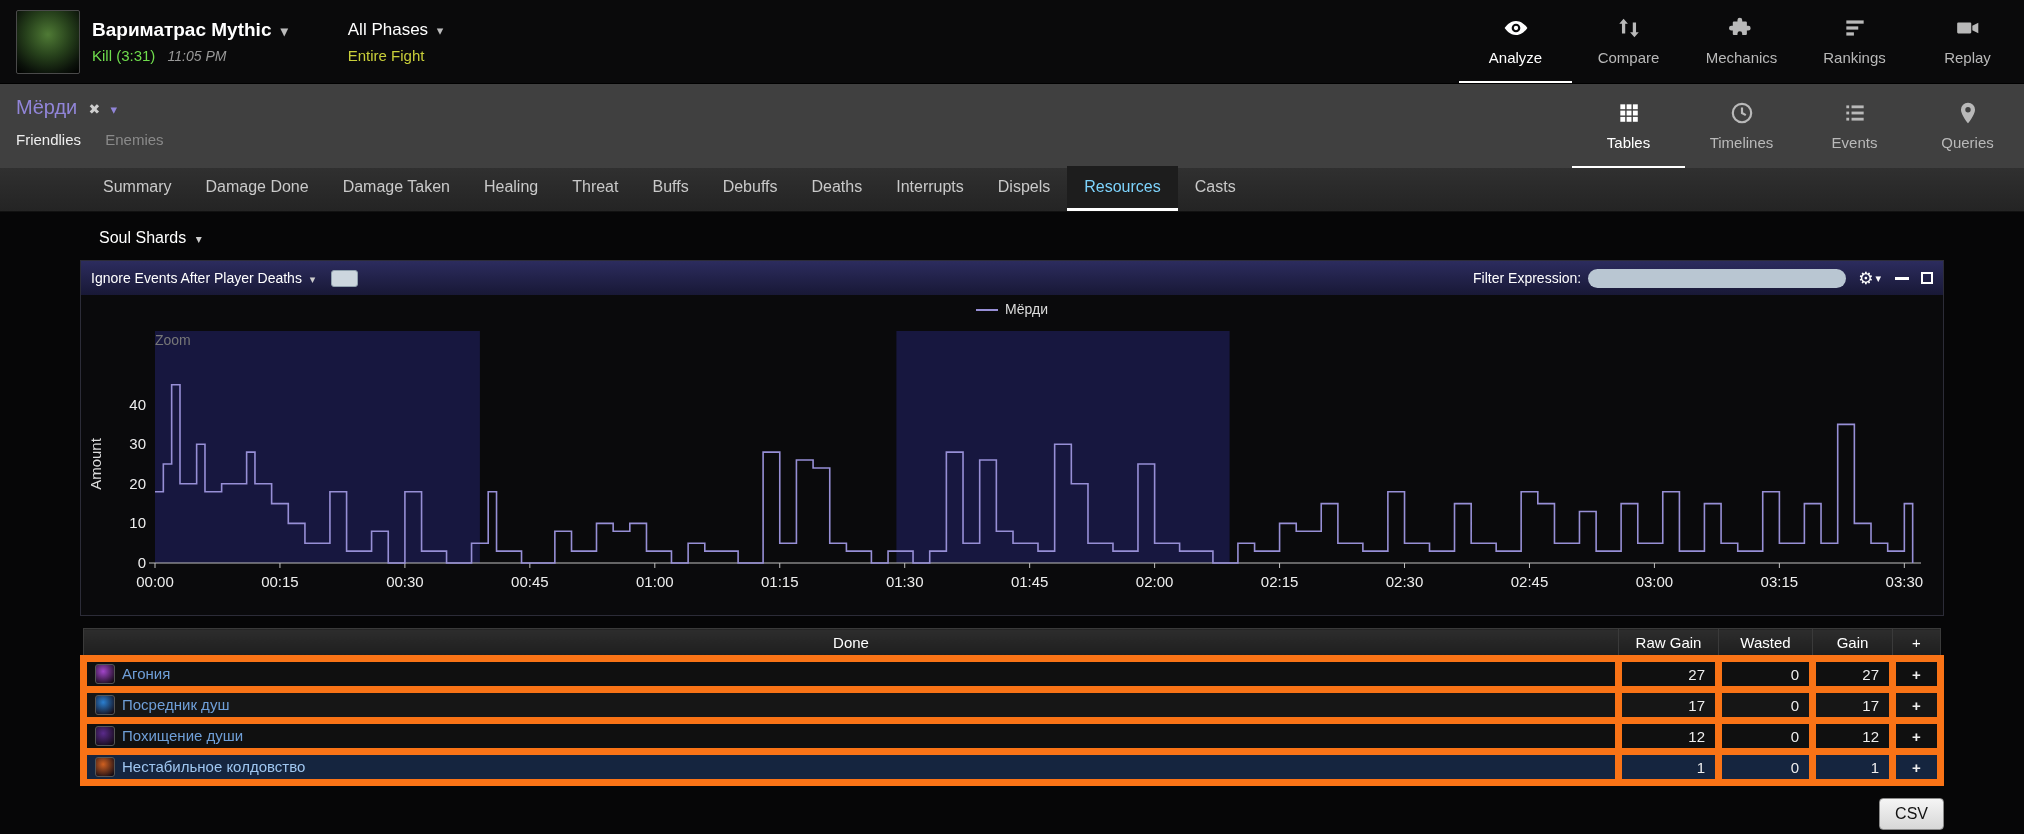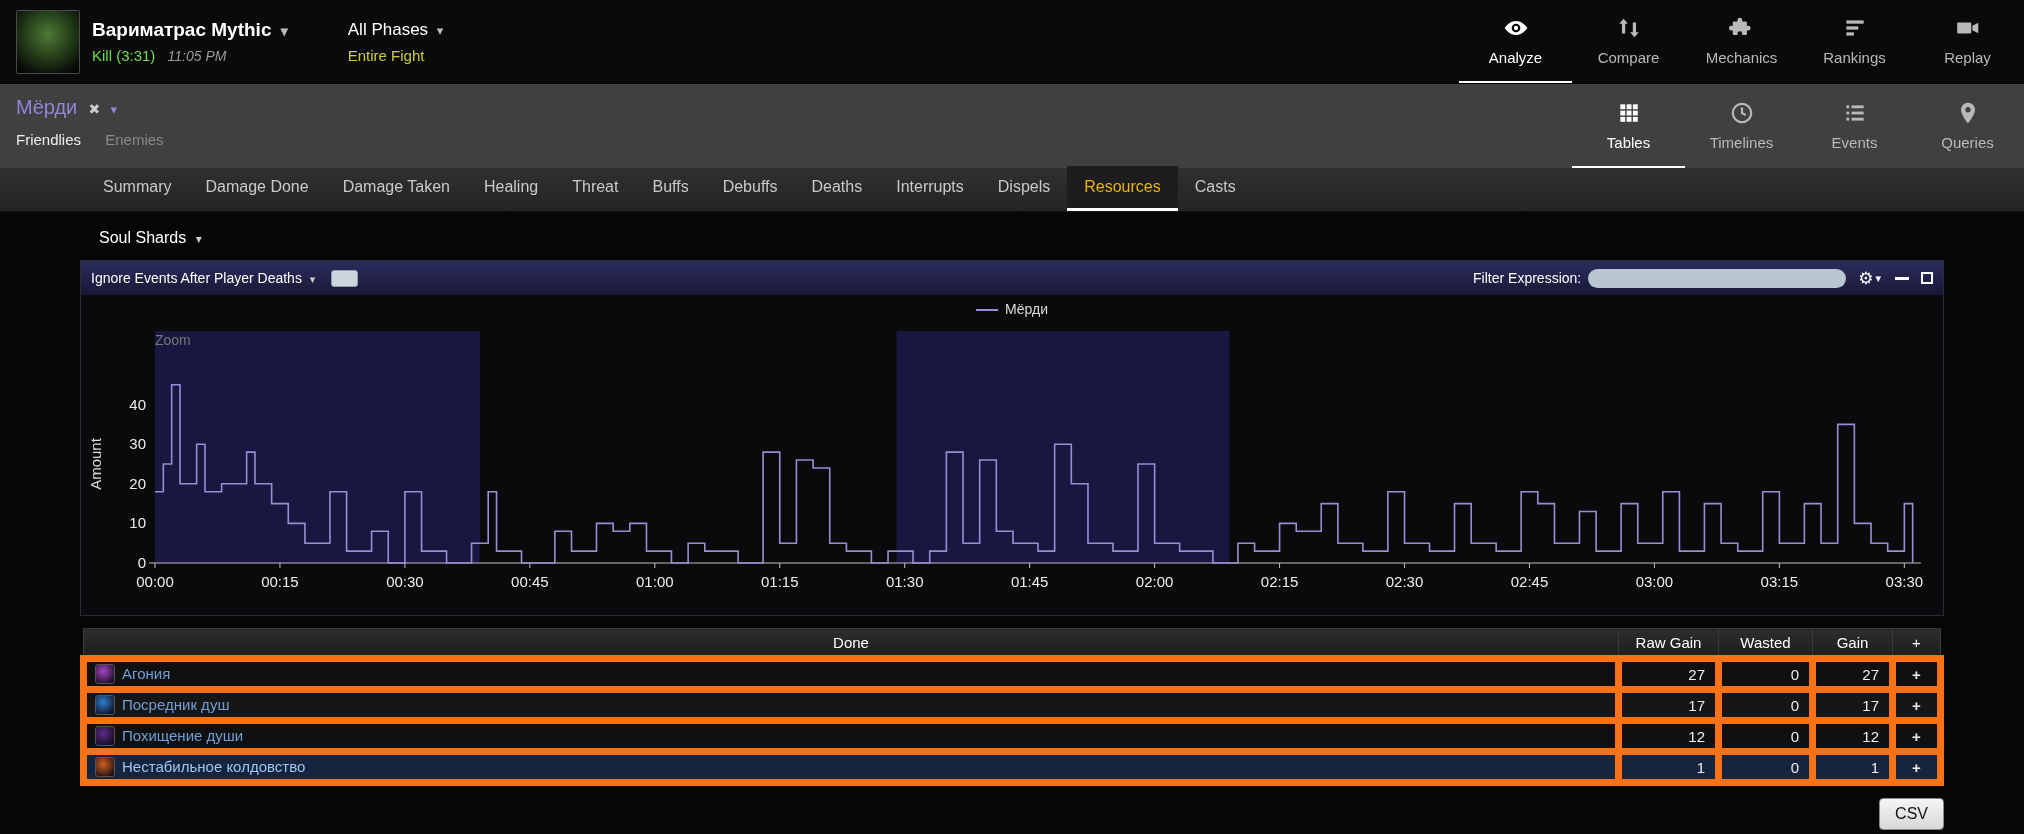--- a/index.html
+++ b/index.html
@@ -58,21 +58,21 @@
   
   .tabstrip {
     height: 44px; background: linear-gradient(#303030, #242424);
     display: flex; align-items: flex-end; padding-left: 86px;
     border-bottom: 1px solid #111;
   }
   .tabstrip .tab {
     padding: 0 17px; line-height: 42px; color: #c9c9c9; font-size: 16px; cursor: pointer;
     border-bottom: 3px solid transparent; white-space: nowrap;
   }
-  .tabstrip .tab.active { color: #eab308; border-bottom: 3px solid #fff; background: #1d1d1d; }
+  .tabstrip .tab.active { color: #7dd3fc; border-bottom: 3px solid #fff; background: #1d1d1d; }
 
   
   .resource-row { padding: 17px 0 13px 99px; }
   .resource-select { color: #fff; font-size: 16px; cursor: pointer; }
   .resource-select .caret { color: #ccc; font-size: 12px; margin-left: 5px; }
 
   
   .panel { margin: 0 80px; border: 1px solid #2c2c38; }
   .panel-header {
     height: 34px; background: linear-gradient(#2c2c5e, #181836);

